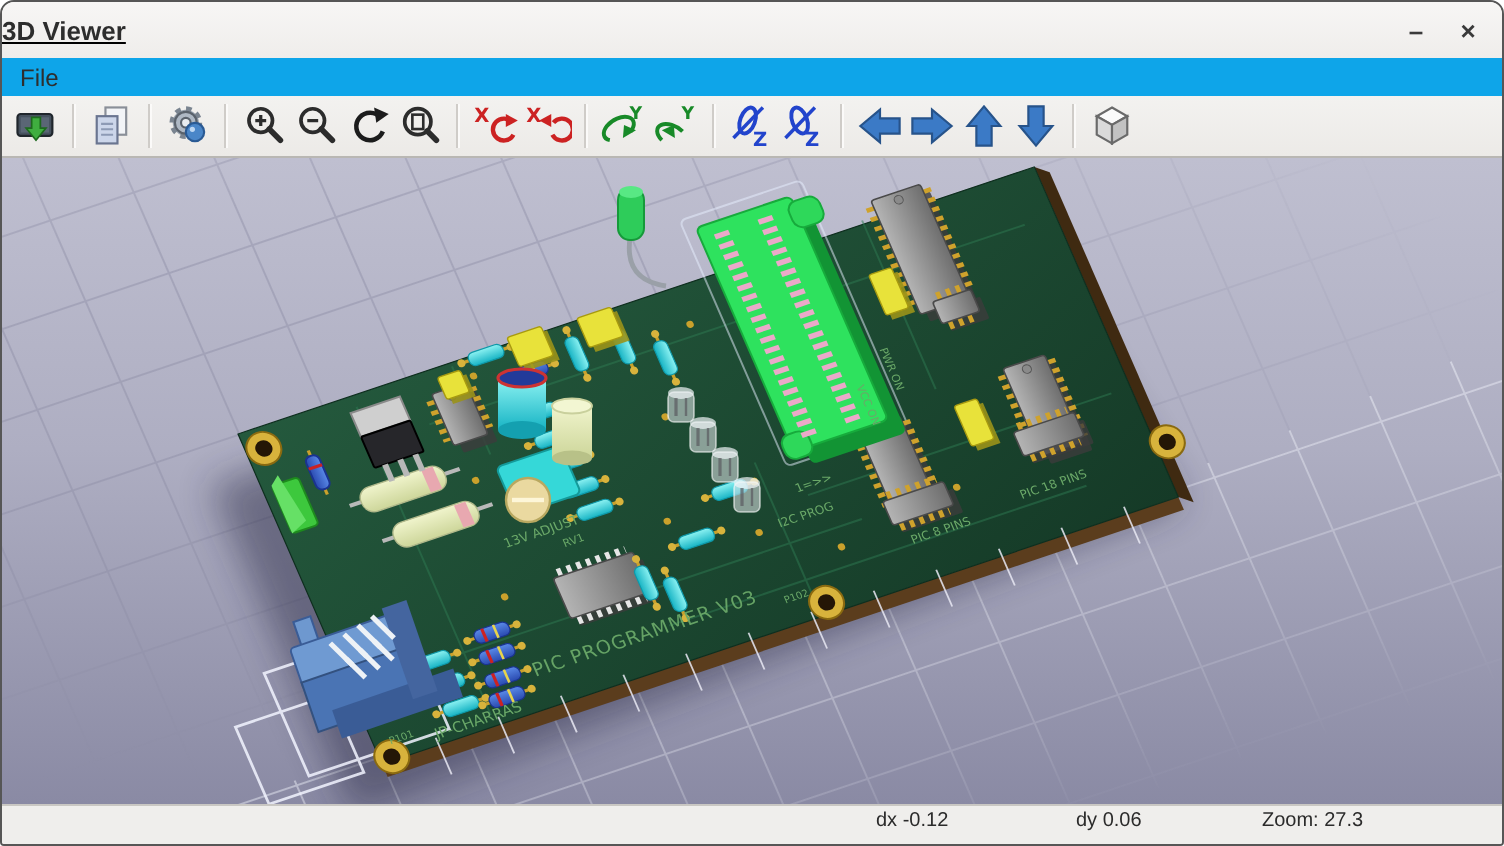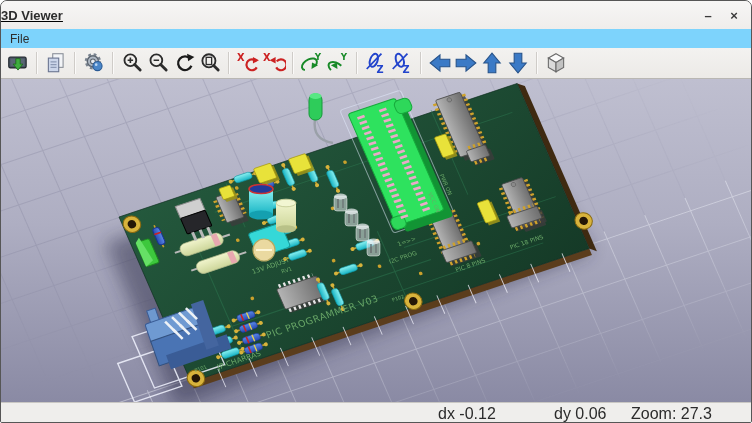--- a/index.html
+++ b/index.html
@@ -7,34 +7,34 @@
           border-radius:7px 7px 2px 2px;overflow:hidden;background:#f4f3f1;}
   
   .titlebar{position:absolute;left:0;top:0;width:100%;height:28px;background:linear-gradient(#f7f6f5,#efedeb);
             border-bottom:1px solid #d2d0cc;display:flex;align-items:center;justify-content:flex-start;text-decoration:underline;}
   .title{font-size:13px;font-weight:bold;color:#2d2d2d;}
   .winbtn{position:absolute;top:0;height:28px;width:26px;display:flex;align-items:center;justify-content:center;
           font-size:13px;color:#3a3a3a;cursor:default;}
   .winbtn.min{right:30px;font-weight:bold;}
   .winbtn.close{right:4px;font-weight:bold;}
   
-  .menubar{position:absolute;left:0;top:28px;width:100%;height:19px;background:#7dd3fc;
+  .menubar{position:absolute;left:0;top:28px;width:100%;height:19px;background:#0ea5e9;
            display:flex;align-items:center;border-bottom:1px solid #e3e1de;}
   .menuitem{font-size:12px;color:#2e2e2e;padding:0 9px;height:100%;display:flex;align-items:center;}
   
   .toolbar{position:absolute;left:0;top:47px;width:100%;height:31px;background:linear-gradient(#f3f2f0,#eceae7);
            border-bottom:1px solid #b9b7b3;display:flex;align-items:center;padding-left:4px;box-sizing:border-box;}
   .tbtn{width:26px;height:26px;display:flex;align-items:center;justify-content:center;border-radius:3px;}
   .tsep{width:1px;height:22px;background:#cfccc8;border-right:1px solid #fbfaf9;margin:0 5px;}
   
   .viewport{position:absolute;left:0;top:78px;width:750px;height:323px;overflow:hidden;}
   
   .statusbar{position:absolute;left:0;top:401px;width:100%;height:20px;background:#efeeec;border-top:1px solid #c9c7c3;}
-  .statusbar span{position:absolute;top:2px;font-size:16px;color:#2b2b2b;}
-  .st-dx{left:437px;} .st-dy{left:553px;} .st-zoom{left:630px;}
+  .statusbar span{position:absolute;top:2px;font-size:10px;color:#2b2b2b;}
+  .st-dx{left:437px;} .st-dy{left:537px;} .st-zoom{left:630px;}
   svg text{font-family:"DejaVu Sans",sans-serif;}
 </style>
 </head>
 <body>
 
 <div class="window">
 
   <div class="titlebar">
     <div class="title">3D Viewer</div>
     <div class="winbtn min">–</div>

